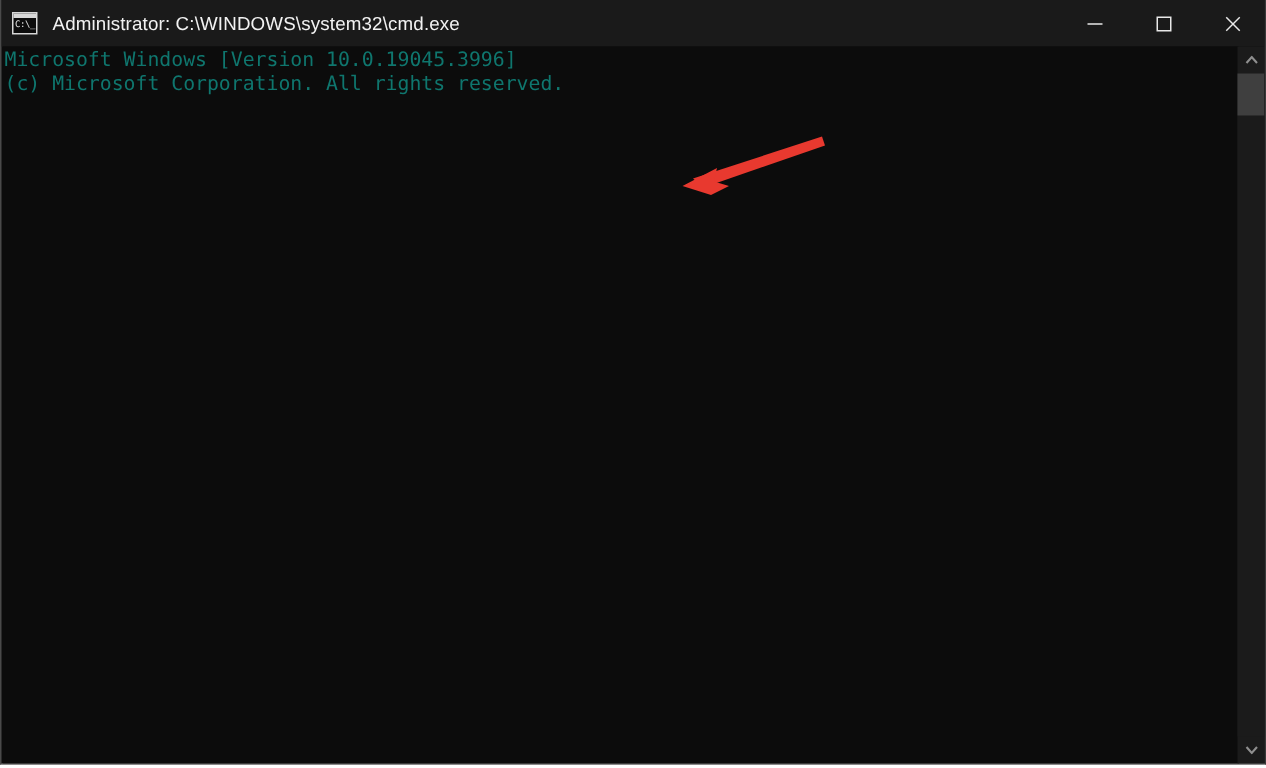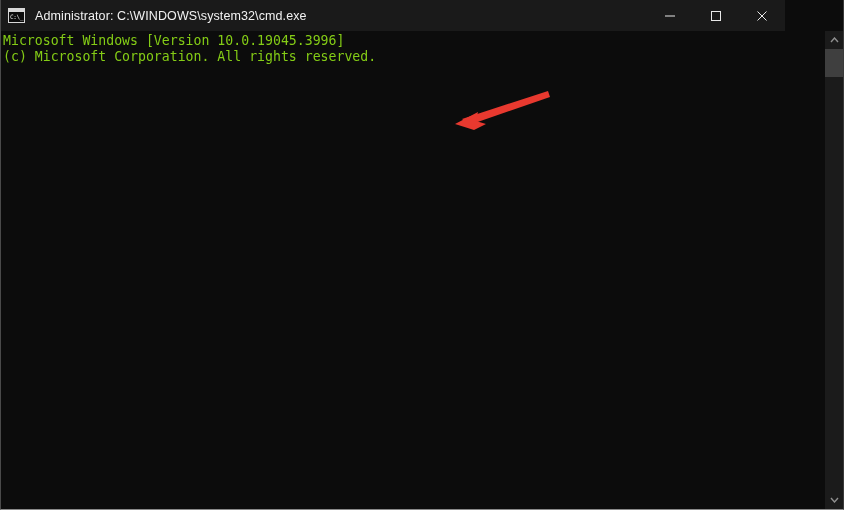--- a/index.html
+++ b/index.html
@@ -26,21 +26,21 @@
     border-bottom: 1px solid #8a8a8a;
     box-sizing: border-box;
     overflow: hidden;
   }
 
   
   .titlebar {
     position: absolute;
     left: 0;
     top: 0;
-    width: 784px;
+    width: 844px;
     height: 31px;
     background: #1a1a1a;
     display: flex;
     align-items: center;
   }
   .title-icon {
     width: 17px;
     height: 15px;
     margin-left: 7px;
     margin-right: 10px;
@@ -110,21 +110,21 @@
     overflow: hidden;
   }
   .console-text {
     position: absolute;
     left: 1px;
     top: 2px;
     margin: 0;
     font-family: "DejaVu Sans Mono", monospace;
     font-size: 13.2px;
     line-height: 15.6px;
-    color: #84cc16;
+    color: #0f766e;
     white-space: pre;
     letter-spacing: 0px;
   }
   .cmdline {
     position: absolute;
     left: 1px;
     top: 48.6px;
     margin: 0;
     font-family: "DejaVu Sans Mono", monospace;
     font-size: 13.2px;

